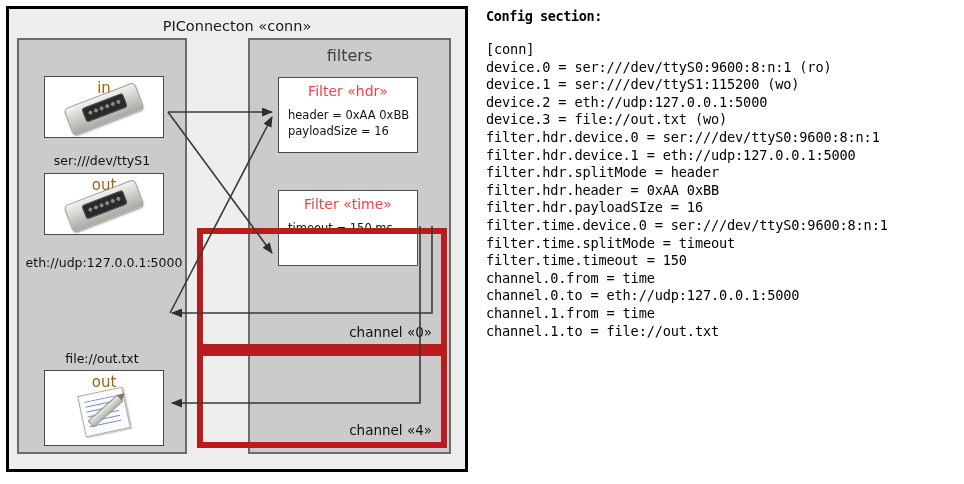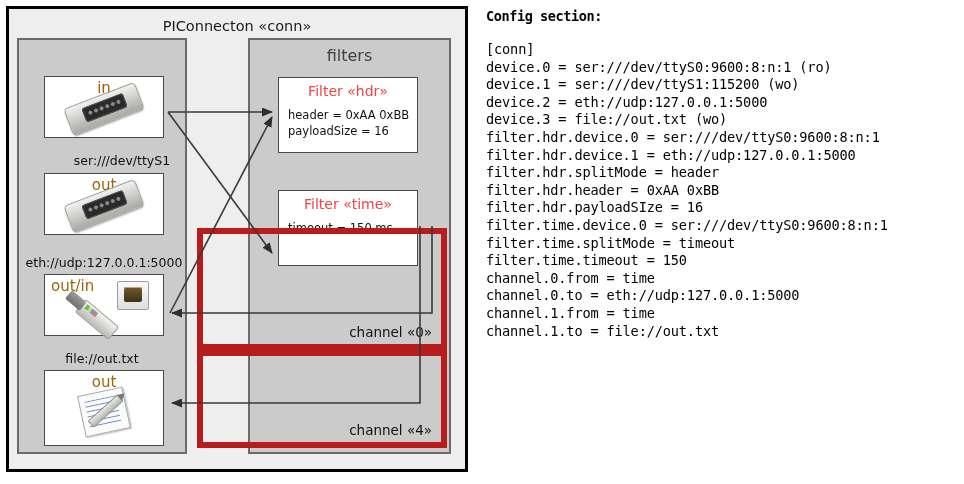--- a/index.html
+++ b/index.html
@@ -283,32 +283,27 @@
     <div class="outer-title">PIConnecton «conn»</div>
   </div>
 
   <div class="panel panel-devices">
 
     <div class="dev-card" style="left:25px; top:36px; width:120px; height:62px;">
       <div class="dir">in</div>
       <div class="icon-serial"></div>
     </div>
 
-    <div class="dev-label" style="left:0; top:113px; width:100%;padding-left:20px;">ser:///dev/ttyS1</div>
+    <div class="dev-label" style="left:0; top:113px; width:100%;">ser:///dev/ttyS1</div>
     <div class="dev-card" style="left:25px; top:133px; width:120px; height:62px;">
       <div class="dir">out</div>
       <div class="icon-serial"></div>
     </div>
 
     <div class="dev-label" style="left:-11px; top:215px; width:192px;">eth://udp:127.0.0.1:5000</div>
-    <div class="dev-card" style="left:25px; top:234px; width:120px; height:62px;">
-        <div class="dir leftdir">out/in</div>
-        <div class="icon-eth-jack"></div>
-        <div class="icon-eth-plug"></div>
-    </div>
 
     <div class="dev-label" style="left:0; top:311px; width:100%;">file://out.txt</div>
     <div class="dev-card" style="left:25px; top:330px; width:120px; height:76px;">
       <div class="dir">out</div>
       <div class="icon-file"></div>
       <div class="icon-pencil"></div>
     </div>
   </div>
 
   <div class="panel panel-filters">

